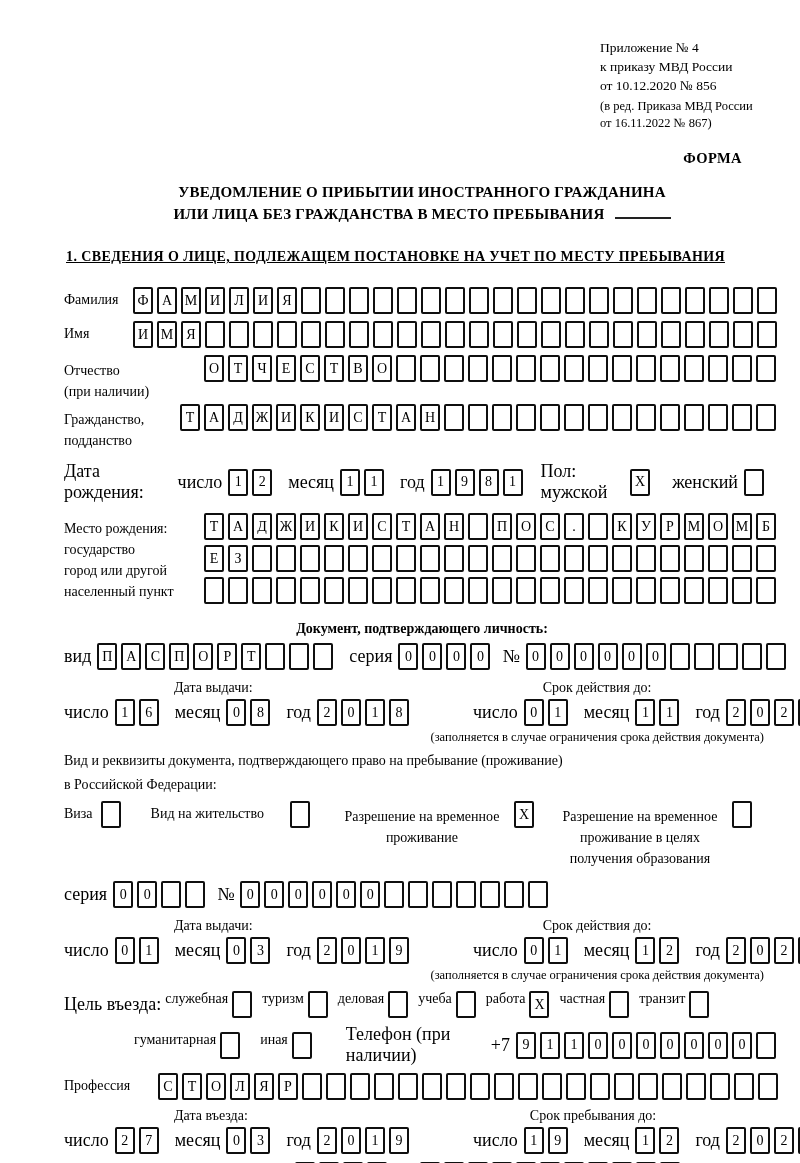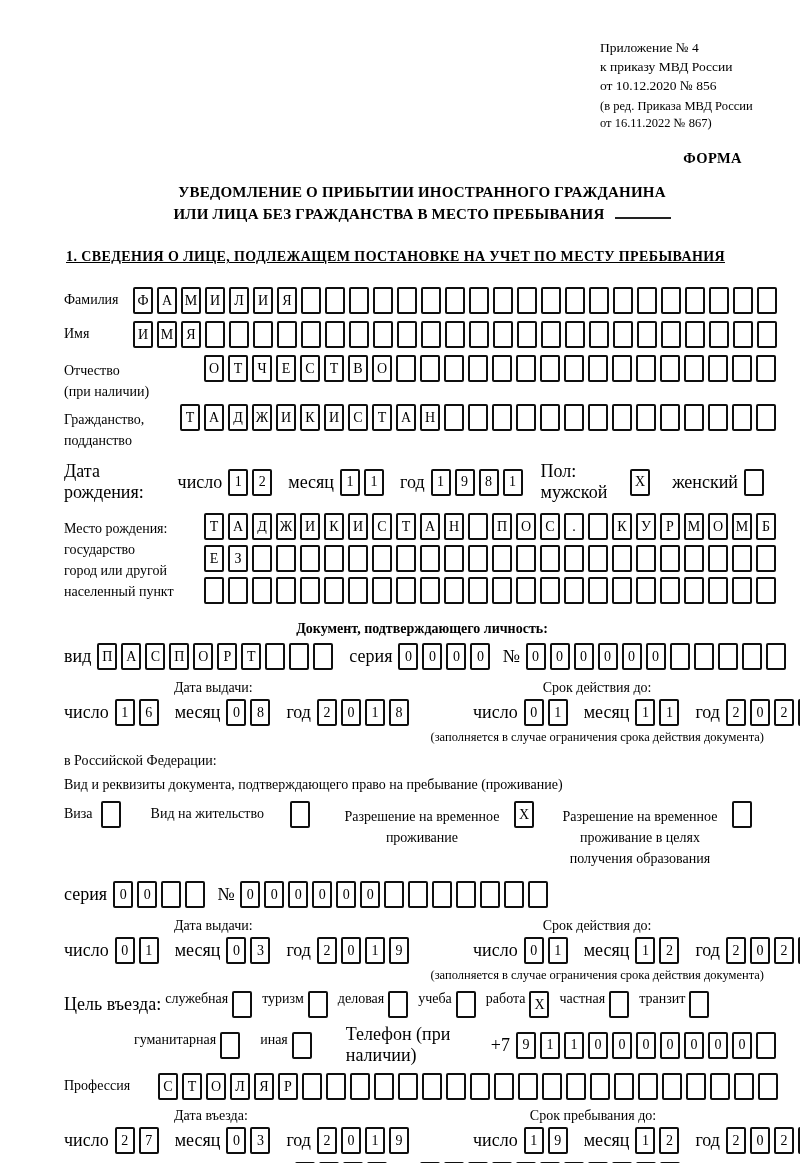--- a/index.html
+++ b/index.html
@@ -421,22 +421,22 @@
           <span class="cell filled">2</span>
           <span class="cell filled">0</span>
           <span class="cell filled">2</span>
           <span class="cell filled">5</span>
         </span>
       </span>
   </div>
 
   <div class="note-right">(заполняется в случае ограничения срока действия документа)</div>
 
+  <div style="font-size:14px; margin-top:8px;">Вид и реквизиты документа, подтверждающего право на пребывание (проживание)</div>
   <div style="font-size:14px; margin-top:8px;">в Российской Федерации:</div>
-  <div style="font-size:14px; margin-top:8px;">Вид и реквизиты документа, подтверждающего право на пребывание (проживание)</div>
 
   <div class="frow" style="margin-top:8px;">
     <span class="opt">
       <span class="olbl">Виза</span>
       <span class="cells">
           <span class="cell"></span>
         </span>
     </span>
     <span class="opt" style="margin-left:16px;">
       <span class="olbl">Вид на жительство</span>

